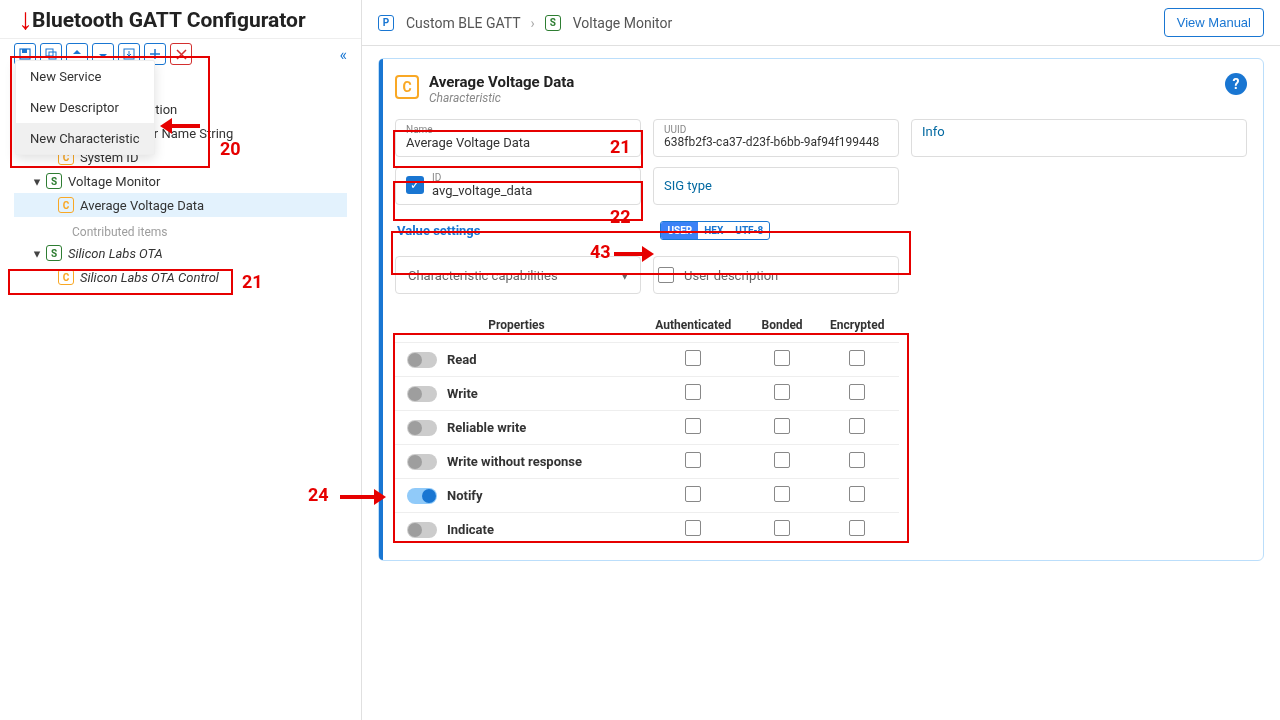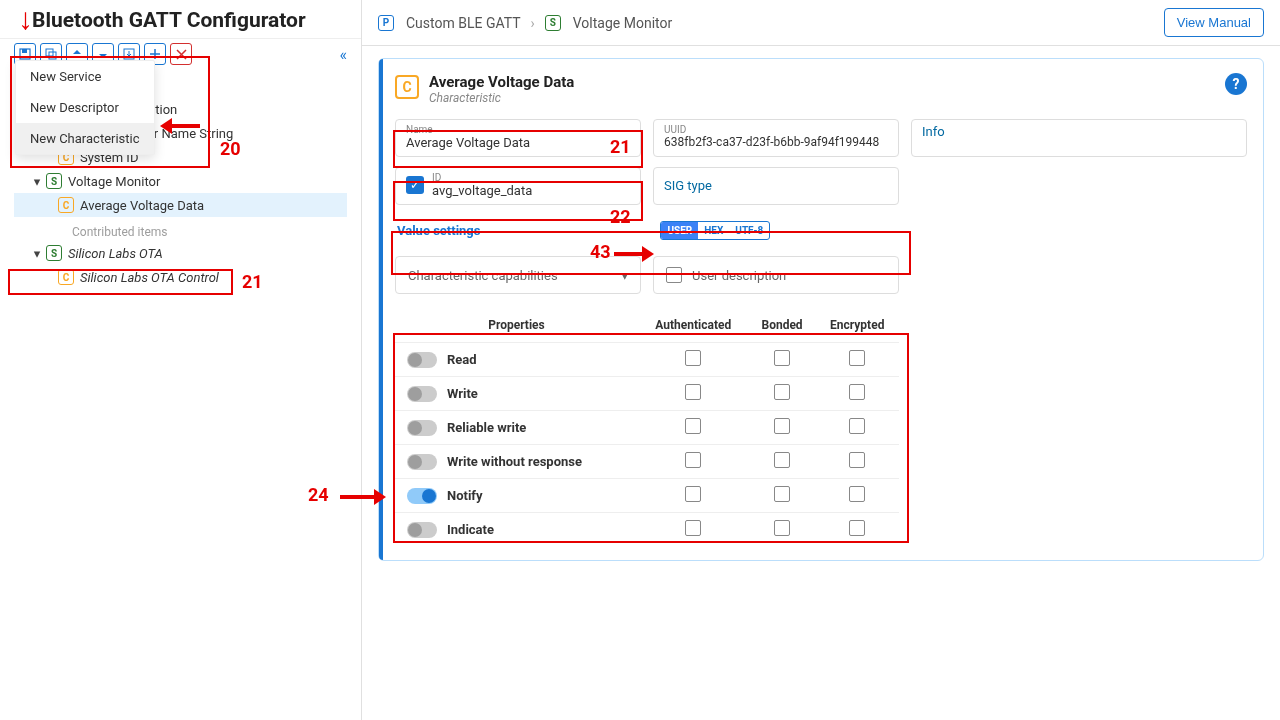--- a/index.html
+++ b/index.html
@@ -46,21 +46,21 @@
   .field-placeholder { color: #0369a1; }
   .field-check { display: flex; align-items: center; gap: 8px; }
   .checkbox-on { width: 18px; height: 18px; background: #1976d2; border-radius: 3px; display: inline-flex; align-items: center; justify-content: center; color: #fff; font-size: 12px; }
   .value-settings-row { display: flex; align-items: center; padding: 6px 2px; margin-bottom: 10px; }
   .value-settings-label { color: #1976d2; font-weight: bold; font-size: 13px; }
   .seg-group { display: flex; border: 1px solid #1976d2; border-radius: 3px; overflow: hidden; font-size: 10px; font-weight: bold; margin-left: 180px; }
   .seg { padding: 3px 6px; color: #1976d2; cursor: pointer; }
   .seg.active { background: #3b82f6; color: #fff; }
   .capability-row { display: flex; gap: 12px; margin-bottom: 14px; }
   .dropdown { flex: 0 0 246px; border: 1px solid #ddd; border-radius: 4px; padding: 10px 12px; display: flex; align-items: center; justify-content: space-between; color: #666; cursor: pointer; }
-  .userdesc { flex: 1; border: 1px solid #ddd; border-radius: 4px; padding: 10px 12px; display: flex; align-items: center; gap: 10px; color: #666; }
+  .userdesc { flex: 1; border: 1px solid #ddd; border-radius: 4px; padding: 10px 4px; display: flex; align-items: center; gap: 10px; color: #666; }
   .checkbox-off { width: 16px; height: 16px; border: 1.5px solid #888; border-radius: 2px; display: inline-block; }
   .props-table { width: 100%; border-collapse: collapse; }
   .props-table th { font-size: 12px; font-weight: bold; padding: 10px 6px; text-align: center; }
   .props-table th.left { text-align: center; }
   .props-table td { padding: 7px 6px; border-top: 1px solid #eee; text-align: center; }
   .props-table td.prop-cell { text-align: left; font-weight: bold; }
   .prop-name-wrap { display: flex; align-items: center; gap: 10px; padding-left: 6px; }
   .toggle { width: 30px; height: 16px; background: #ccc; border-radius: 8px; position: relative; cursor: pointer; }
   .toggle .knob { width: 14px; height: 14px; background: #9e9e9e; border-radius: 50%; position: absolute; top: 1px; left: 1px; transition: left 0.2s; }
   .toggle.on { background: #90caf9; }

